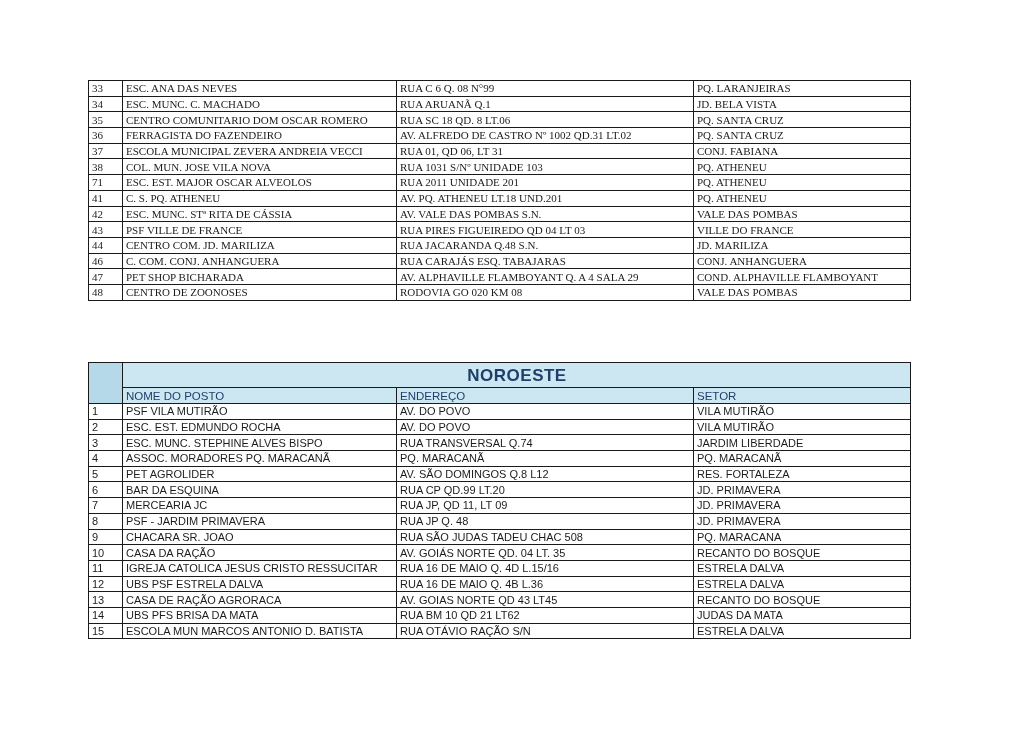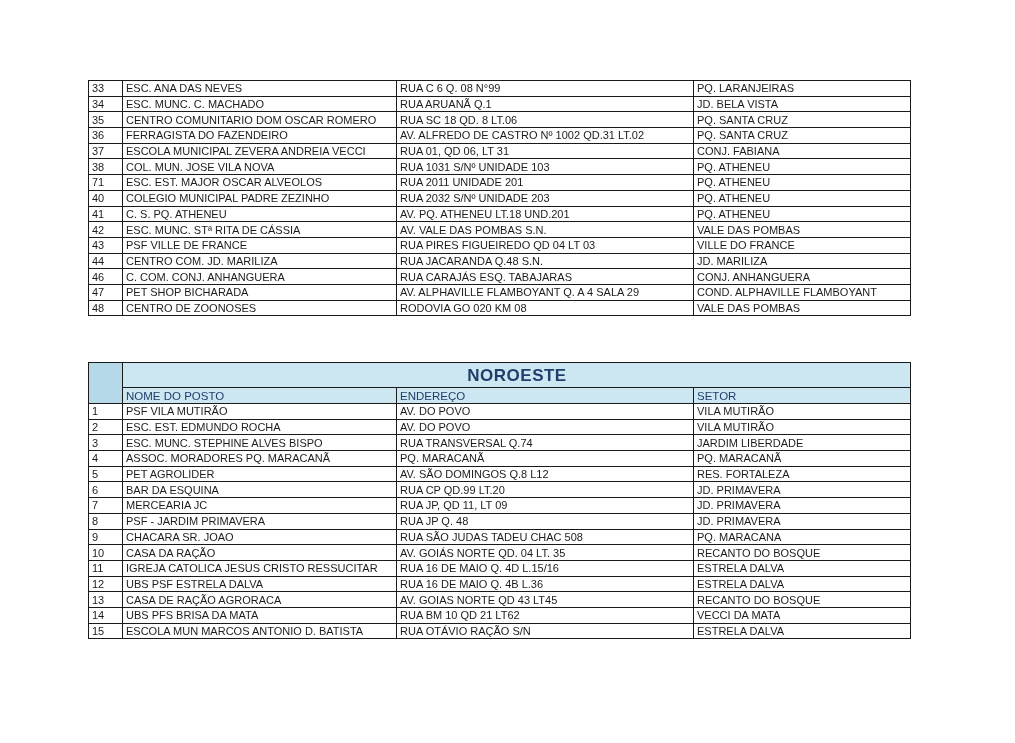--- a/index.html
+++ b/index.html
@@ -15,21 +15,21 @@
     background: #ffffff;
     overflow: hidden;
   }
   table.tbl {
     position: absolute;
     left: 88px;
     border-collapse: collapse;
     table-layout: fixed;
     width: 822px;
   }
-  #table-continued { top: 80px; }
+  #table-continued { top: 80px; font-family: Liberation Serif, serif; }
   #table-noroeste  { top: 362px; }
   .tbl td {
     border: 1px solid #1a1a1a;
     font-size: 11px;
     color: #1c1c1c;
     height: 15.7px;
     line-height: 13px;
     padding: 1px 2px 0 3px;
     white-space: nowrap;
     overflow: hidden;
@@ -102,26 +102,20 @@
         <tr>
           <td>38</td>
           <td>COL. MUN. JOSE VILA NOVA</td>
           <td>RUA 1031 S/Nº UNIDADE 103</td>
           <td>PQ. ATHENEU</td>
         </tr>
         <tr>
           <td>71</td>
           <td>ESC. EST. MAJOR OSCAR ALVEOLOS</td>
           <td>RUA 2011 UNIDADE 201</td>
-          <td>PQ. ATHENEU</td>
-        </tr>
-        <tr>
-          <td>40</td>
-          <td>COLEGIO MUNICIPAL PADRE ZEZINHO</td>
-          <td>RUA 2032 S/Nº UNIDADE 203</td>
           <td>PQ. ATHENEU</td>
         </tr>
         <tr>
           <td>41</td>
           <td>C. S. PQ. ATHENEU</td>
           <td>AV. PQ. ATHENEU LT.18 UND.201</td>
           <td>PQ. ATHENEU</td>
         </tr>
         <tr>
           <td>42</td>
@@ -256,21 +250,21 @@
         <tr>
           <td>13</td>
           <td>CASA DE RAÇÃO AGRORACA</td>
           <td>AV. GOIAS NORTE QD 43 LT45</td>
           <td>RECANTO DO BOSQUE</td>
         </tr>
         <tr>
           <td>14</td>
           <td>UBS PFS BRISA DA MATA</td>
           <td>RUA BM 10 QD 21 LT62</td>
-          <td>VECCI DA MATA</td>
+          <td>JUDAS DA MATA</td>
         </tr>
         <tr>
           <td>15</td>
           <td>ESCOLA MUN MARCOS ANTONIO  D. BATISTA</td>
           <td>RUA OTÁVIO RAÇÃO S/N</td>
           <td>ESTRELA DALVA</td>
         </tr>
       </tbody>
   </table>
 

